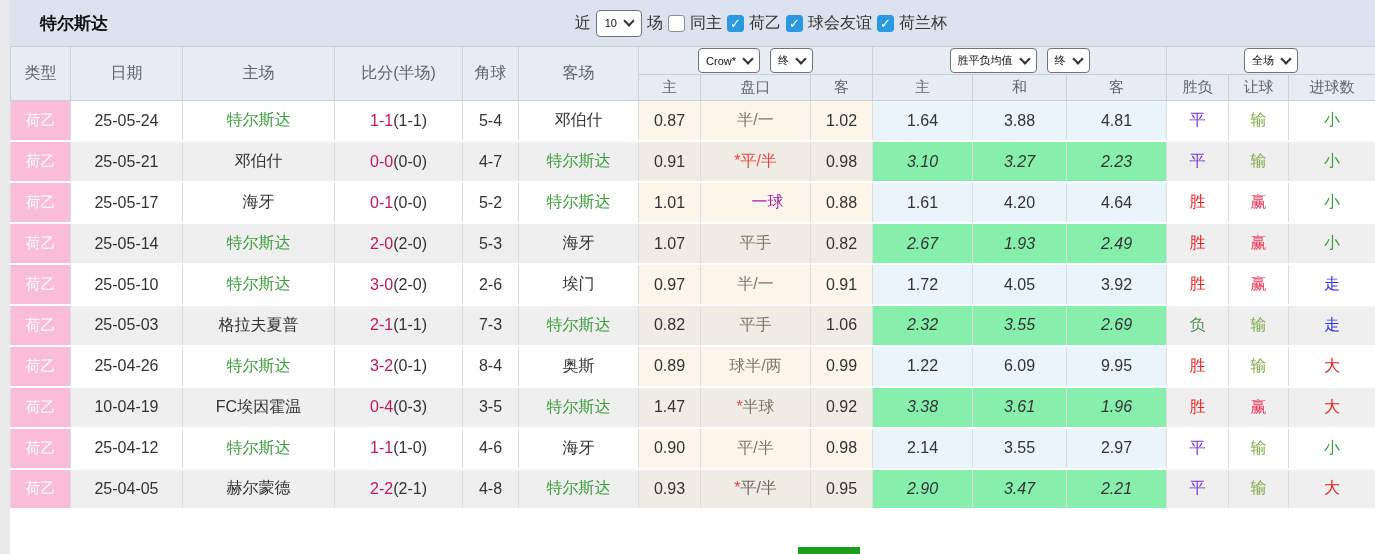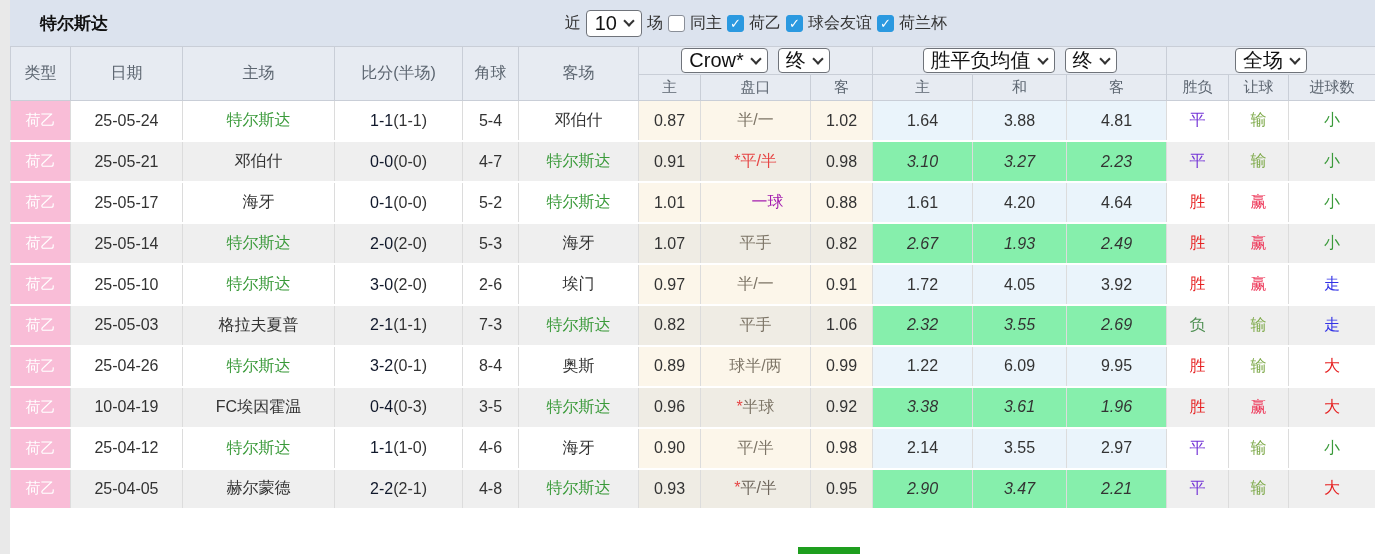--- a/index.html
+++ b/index.html
@@ -25,21 +25,21 @@
   
   .controls {
     height: 46px; background: #dce3ee; display: flex; align-items: center;
     font-size: 16px; color: #333;
   }
   .team-name { margin-left: 30px; font-size: 17px; font-weight: bold; color: #111; }
   .filter-group { margin-left: auto; margin-right: 428px; display: flex; align-items: center; gap: 5px; }
   .select {
     background: #fff; border: 1px solid #6f737a; border-radius: 4px;
     display: inline-flex; align-items: center; justify-content: space-between;
-    padding: 2px 8px; height: 27px; color: #111; gap: 8px; font-size: 20px;
+    padding: 2px 8px; height: 27px; color: #111; gap: 8px; font-size: 11px;
   }
   .chev { width: 8px; height: 8px; border-right: 2px solid #333; border-bottom: 2px solid #333; transform: rotate(45deg); margin-top: -4px; flex: 0 0 auto; }
   .cb {
     width: 17px; height: 17px; border-radius: 3px; display: inline-flex;
     align-items: center; justify-content: center; flex: 0 0 auto;
   }
   .cb.unchecked { background: #fff; border: 1.5px solid #8a8f98; }
   .cb.checked { background: #2b99e0; border: 1.5px solid #2b99e0; }
   .cb.checked::after { content: "✓"; color: #fff; font-size: 13px; font-weight: bold; line-height: 1; }
 
@@ -60,21 +60,21 @@
     border-bottom: 2px solid #ffffff;
   }
   tr.odd td { background: #ffffff; }
   tr.even td { background: #efefef; }
   td.c-type { color: #fff; font-size: 15px; }
   tr.odd td.c-type, tr.even td.c-type { background: #f9bdd7; }
   tr.odd td.c-odds, tr.odd td.c-handicap { background: #fcf6ea; }
   tr.even td.c-odds, tr.even td.c-handicap { background: #efece4; }
   tr.odd td.c-avg { background: #eaf4fb; }
   tr.even td.c-avg { background: #86efac; font-style: italic; }
-  .ft { color: #0f172a; }
+  .ft { color: #be185d; }
   .ht { color: #333; }
   .star { color: #e64444; }
 
   .green-cutoff { position: absolute; left: 798px; top. { }: 0; top: 547px; width: 62px; height: 7px; background: #1e9e1e; }
 </style>
 </head>
 <body>
 
 <div class="page">
 
@@ -320,21 +320,21 @@
   </tr>
         <tr class="even">
     <td class="c-type">荷乙</td>
     <td class="c-date">10-04-19</td>
     <td class="c-team" style="color: rgb(51, 51, 51);">FC埃因霍温</td>
     <td class="c-score">
       <span class="ft">0-4</span><span class="ht">(0-3)</span>
     </td>
     <td class="c-corner">3-5</td>
     <td class="c-team" style="color: rgb(58, 154, 58);">特尔斯达</td>
-    <td class="c-odds">0.96</td>
+    <td class="c-odds">1.47</td>
     <td class="c-handicap">
       <span class="star">*</span><span style="color: rgb(125, 117, 103);">半球</span>
     </td>
     <td class="c-odds">0.92</td>
     <td class="c-avg">3.38</td>
     <td class="c-avg">3.61</td>
     <td class="c-avg">1.96</td>
     <td class="c-res" style="color: rgb(230, 34, 34);">胜</td>
     <td class="c-res" style="color: rgb(238, 59, 92);">赢</td>
     <td class="c-res" style="color: rgb(230, 34, 34);">大</td>

